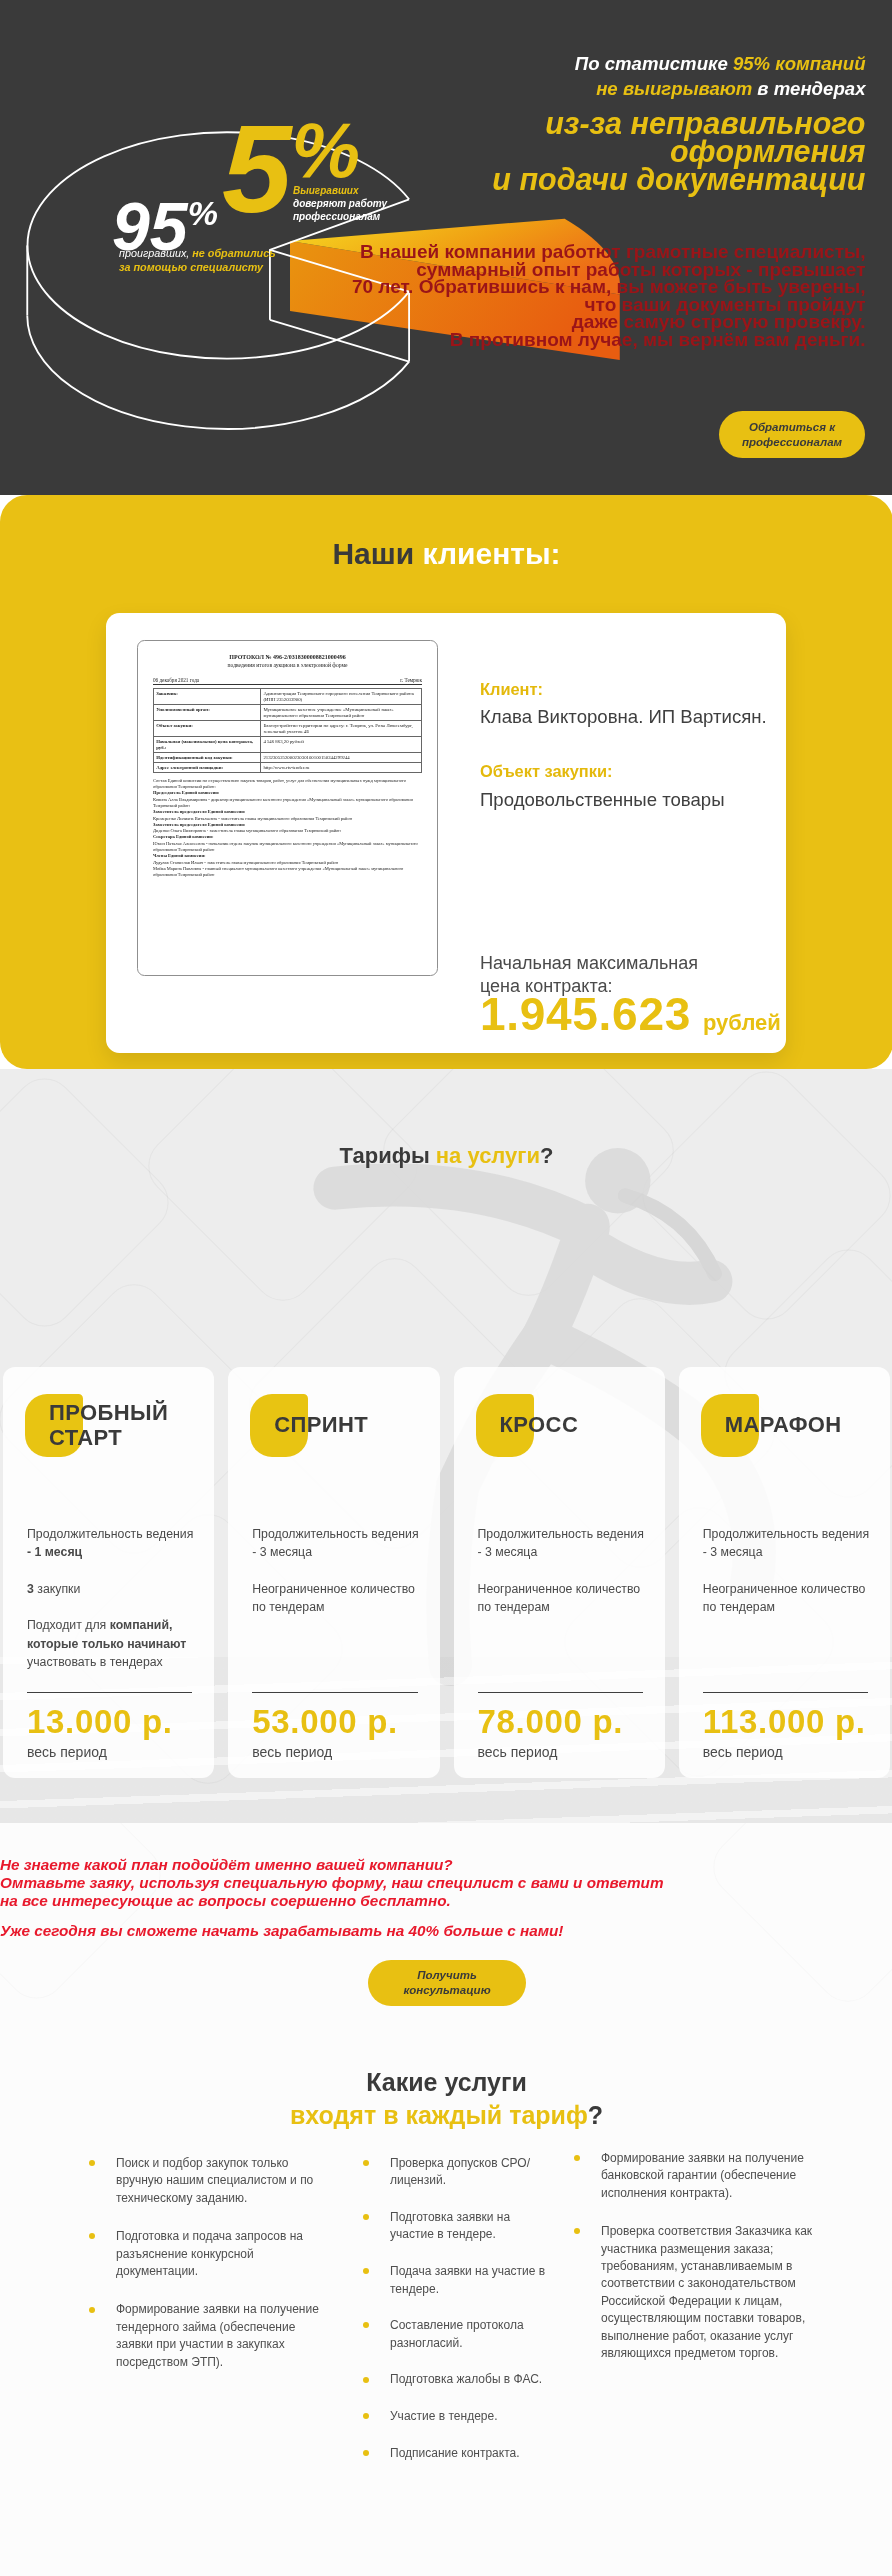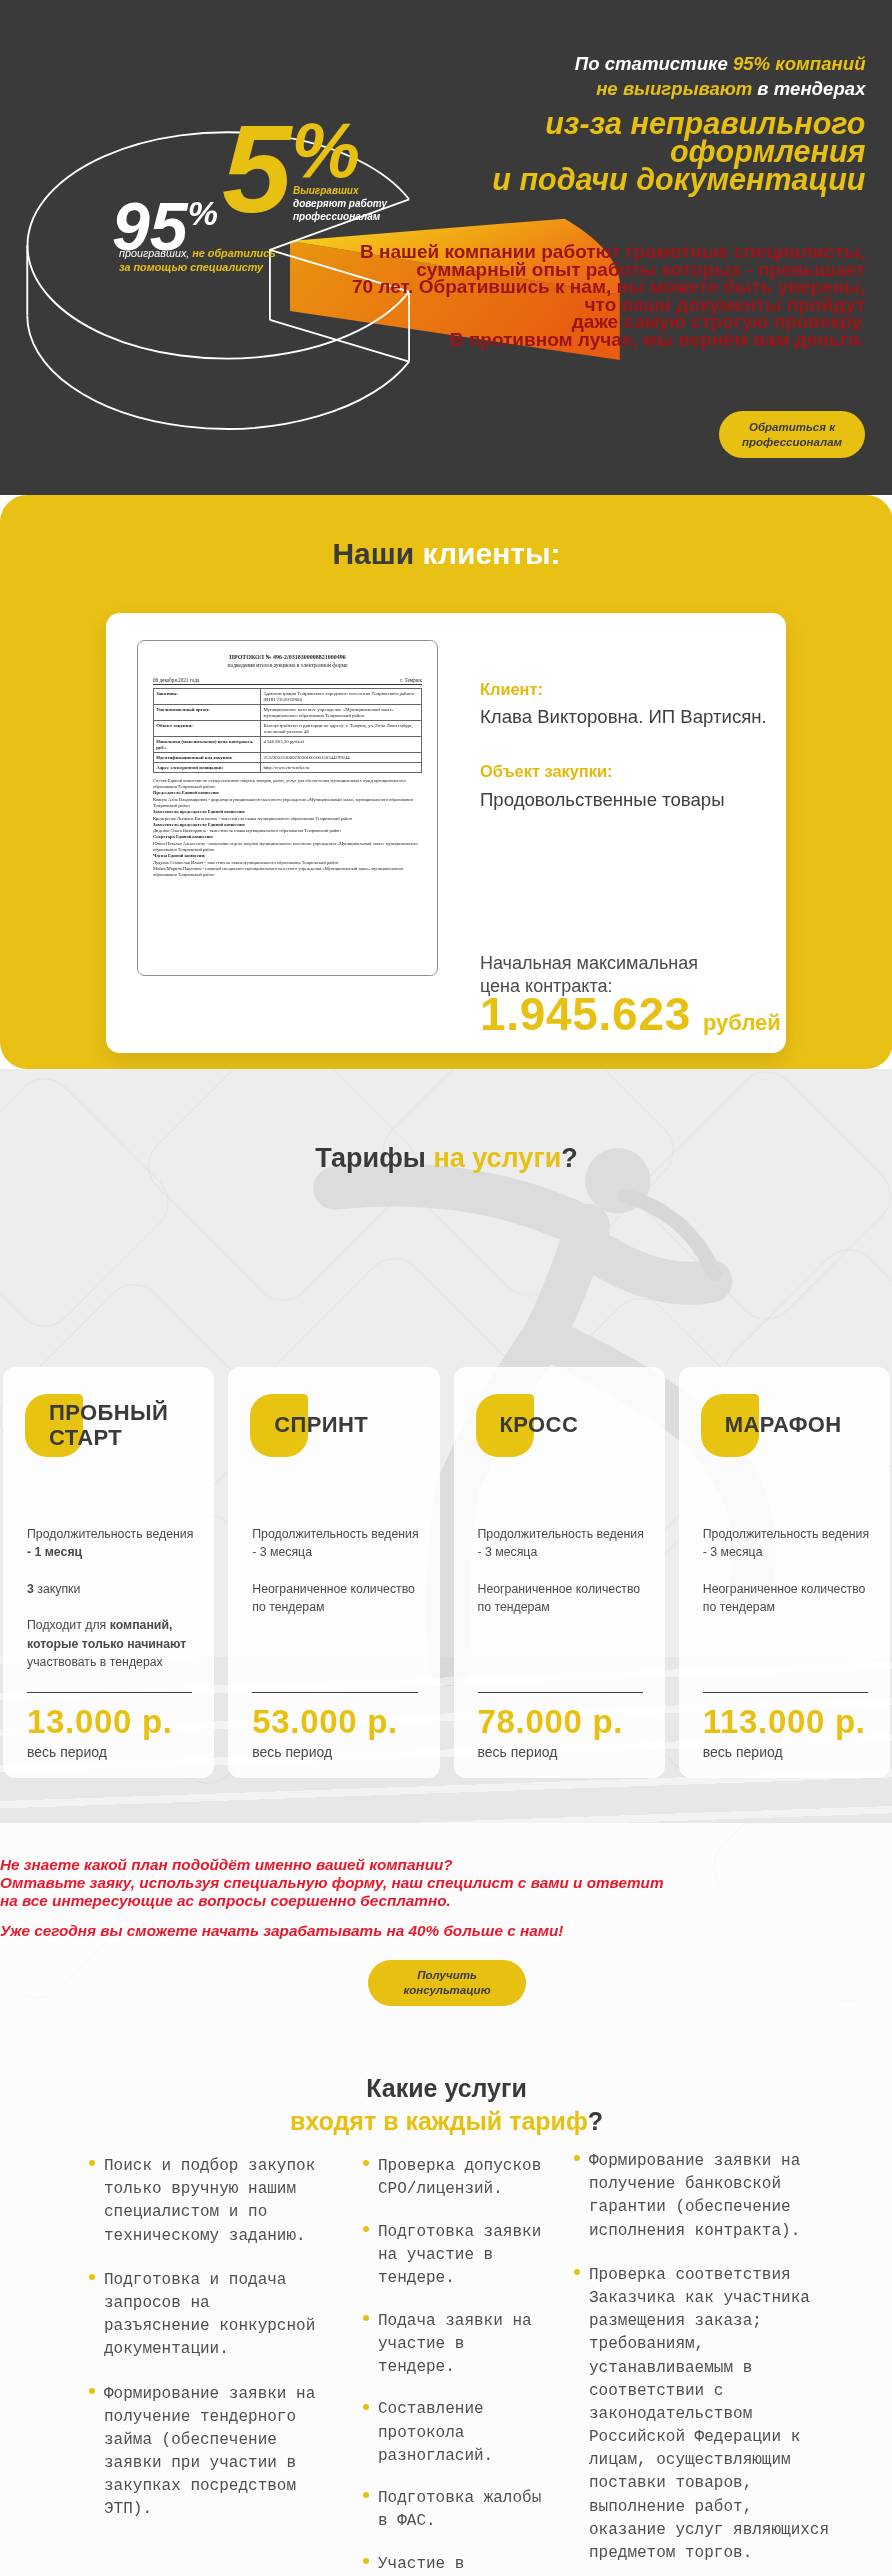--- a/index.html
+++ b/index.html
@@ -47,41 +47,41 @@
   .price-row { position:absolute; left:374px; top:374px; display:flex; align-items:baseline; gap:12px; color:#E8C012; }
   .price-val { font-size:46px; font-weight:800; letter-spacing:0.7px; }
   .price-cur { font-size:22px; font-weight:700; }
 
   
   .sec-tariffs { top:1069px; height:754px; background:#EDEDED; overflow:hidden; }
   .wm { position:absolute; border:1.5px solid rgba(110,110,110,.07); border-radius:30px; transform:rotate(45deg); }
   .runner { position:absolute; left:268px; top:0; width:521px; height:670px; opacity:.8; }
   .track { position:absolute; left:0; right:0; top:588px; height:166px; opacity:.55;
            background:repeating-linear-gradient(178deg, rgba(255,255,255,.65) 0 7.4px, rgba(160,160,160,.14) 7.4px 36px); }
-  .tariffs-title { position:absolute; top:74px; width:100%; text-align:center; font-size:27px; font-weight:800; color:#3A3A3A; }
+  .tariffs-title { position:absolute; top:74px; width:100%; text-align:center; font-size:22px; font-weight:800; color:#3A3A3A; }
   .cards { position:absolute; left:3px; right:3px; top:298px; display:flex; gap:14px; }
   .tcard { flex:1 1 0; height:411px; background:rgba(255,255,255,.86); border-radius:12px; position:relative; }
   .tsq { position:absolute; left:22px; top:27px; width:58px; height:63px; background:#E8C412; border-radius:22px 4.5px 22px 22px; }
   .ttitle { position:absolute; left:46px; top:27px; min-height:63px; display:flex; align-items:center; font-size:22px; font-weight:800; color:#3A3A3A; line-height:1.12; letter-spacing:0.4px; }
   .tfeatures { position:absolute; left:24px; top:158px; right:19.3px; display:flex; flex-direction:column; gap:18px; font-size:12.3px; color:#4a4a4a; line-height:1.5; }
   .tdivider { position:absolute; left:24px; right:22px; top:325px; border-top:1.1px solid #3f3f3f; }
   .tprice { position:absolute; left:24px; top:336px; font-size:33px; font-weight:800; color:#E8C012; letter-spacing:0.7px; }
   .tperiod { position:absolute; left:24px; top:377px; font-size:14px; color:#4a4a4a; }
 
   
   .sec-services { top:1823px; height:753px; background:#FCFCFC; overflow:hidden; }
   .consult { position:absolute; top:33px; width:100%; text-align:left; font-size:15.3px; font-weight:700; font-style:italic; color:#E8192C; line-height:1.18; }
   .consult .final { margin-top:12px; }
   .consult-btn { position:absolute; top:137px; left:368px; width:158px; height:46px; border:none; border-radius:24px; background:#E8C012; color:#3A3A3A; font-family:inherit; font-weight:700; font-style:italic; font-size:11.5px; line-height:1.3; text-align:center; cursor:pointer; }
-  .services-title { position:absolute; top:249px; width:100%; text-align:center; font-size:25px; font-weight:800; color:#3A3A3A; line-height:1.3; }
+  .services-title { position:absolute; top:243px; width:100%; text-align:center; font-size:25px; font-weight:800; color:#3A3A3A; line-height:1.3; }
   .scol { position:absolute; }
   .scol1 { left:89px; top:332px; width:232px; }
   .scol2 { left:363px; top:332px; width:186px; }
   .scol3 { left:574px; top:327px; width:262px; }
-  .sitem { display:flex; gap:9px; margin-bottom:21px; font-size:16px; color:#4f4f4f; line-height:1.45;font-family:Liberation Mono, monospace; }
+  .sitem { display:flex; gap:21px; margin-bottom:21px; font-size:12px; color:#4f4f4f; line-height:1.45; }
   .scol2 .sitem { margin-bottom:19.3px; }
   .dot { flex:0 0 auto; width:6px; height:6px; border-radius:50%; background:#E8C012; margin-top:5.2px; }
 </style>
 </head>
 <body>
 
 <div class="page">
 
   <section class="sec-hero">
     <svg class="pie" viewBox="0 0 880 560" aria-hidden="true">

